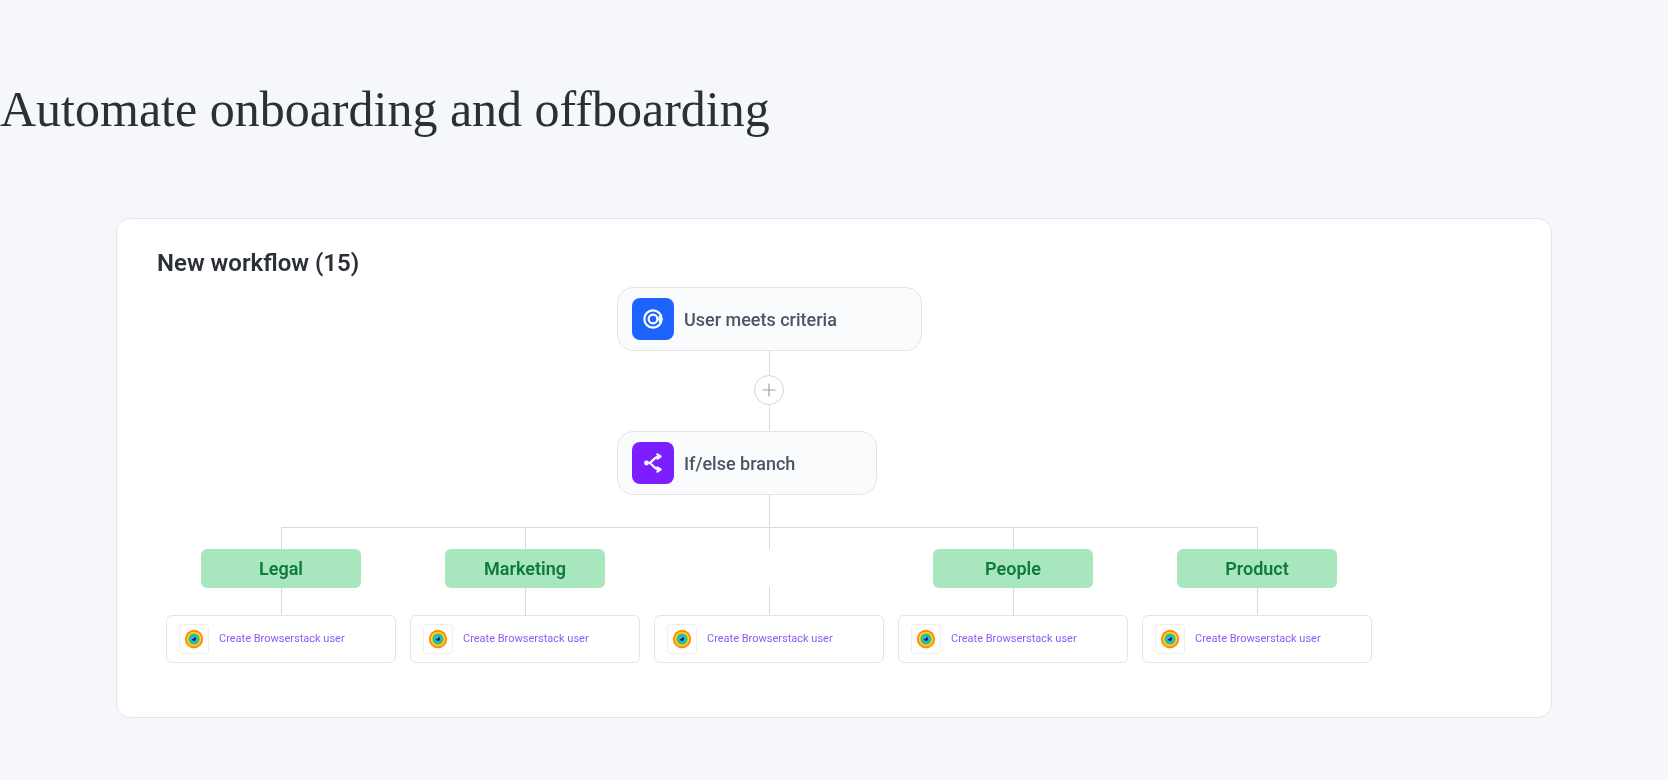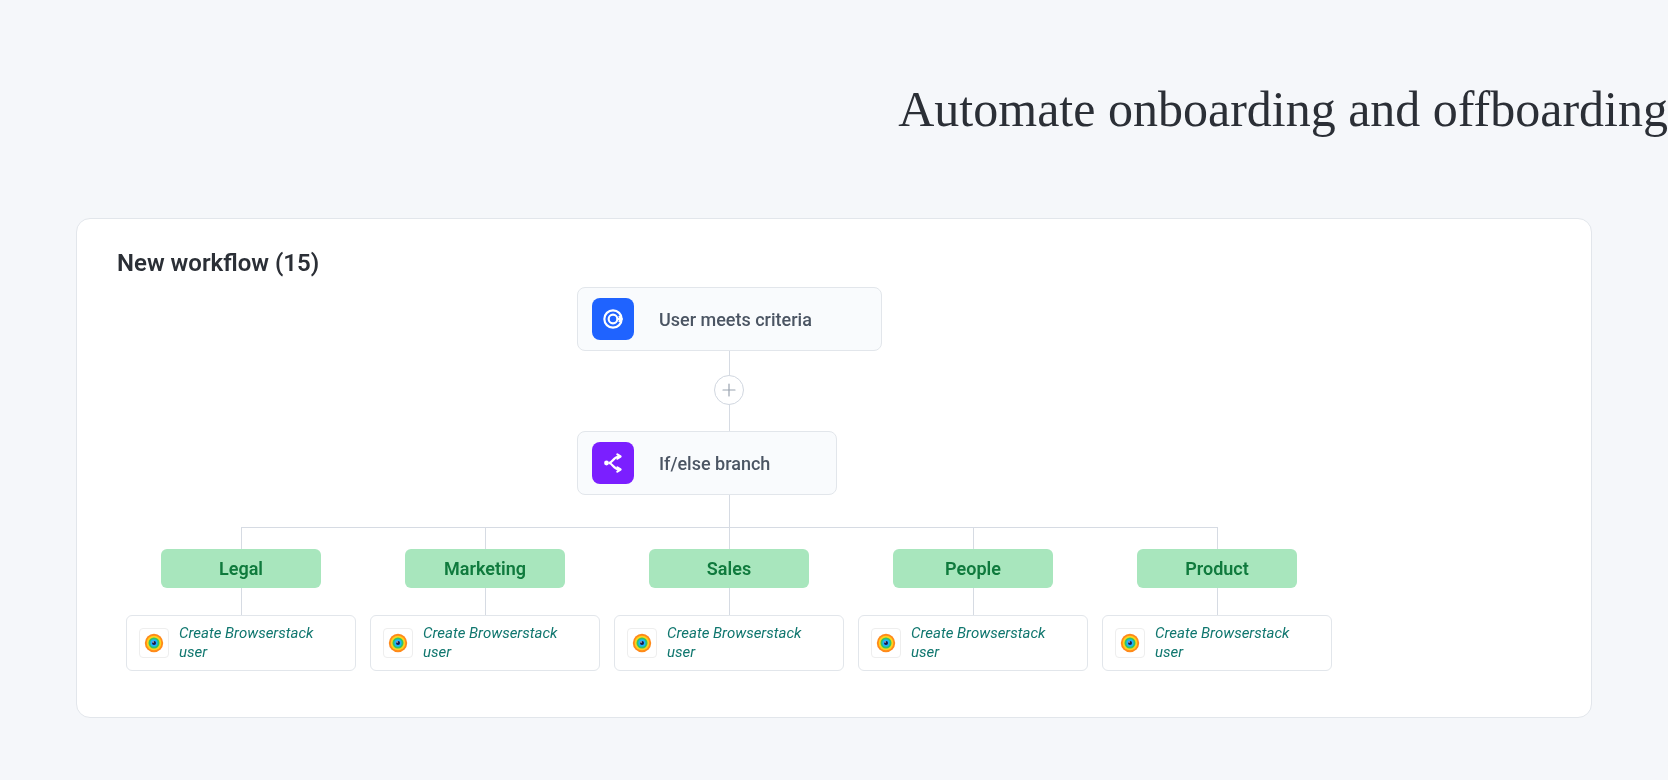--- a/index.html
+++ b/index.html
@@ -16,52 +16,52 @@
     height: 100%;
     background: #f5f7fa;
     border-radius: 20px;
     padding-top: 80px;
   }
   .page-title {
     font-family: Georgia, "Times New Roman", serif;
     font-size: 50px;
     font-weight: 500;
     color: #2b2f36;
-    text-align: right;
+    text-align: left;
     margin-bottom: 80px;
   }
   .workflow-card {
     background: #fff;
     border: 1px solid #e2e6eb;
     border-radius: 14px;
-    margin: 0 76px;
+    margin: 0 116px;
     padding: 30px 40px 60px 40px;
     position: relative;
     height: 500px;
   }
   .workflow-title {
     font-size: 24px;
     font-weight: 600;
     color: #2b2f36;
     margin-bottom: 10px;
   }
   .canvas {
     position: relative;
     width: 100%;
     height: 420px;
   }
   .node {
     position: absolute;
     background: #f9fbfd;
     border: 1px solid #e2e6eb;
-    border-radius: 8px;
+    border-radius: 16px;
     display: flex;
     align-items: center;
     padding: 10px 14px;
-    gap: 25px;
+    gap: 10px;
   }
   .node .icon-box {
     width: 42px;
     height: 42px;
     border-radius: 8px;
     display: flex;
     align-items: center;
     justify-content: center;
     flex-shrink: 0;
   }
@@ -112,24 +112,23 @@
     width: 30px;
     height: 30px;
     border: 1px solid #eee;
     border-radius: 4px;
     display: flex;
     align-items: center;
     justify-content: center;
     flex-shrink: 0;
   }
   .action-card .action-label {
-    font-size: 15px;
-    color: #0f766e;
+    font-size: 11px;
+    color: #8b5cf6;
     line-height: 1.25;
-    font-style: italic;
   }
   .connector {
     position: absolute;
     background: #d6dbe3;
   }
   .connector.v { width: 1px; }
   .connector.h { height: 1px; }
 </style>
 </head>
 <body>
@@ -188,21 +187,20 @@
             <path d="M8 12 C12 12 12 18 18 18" stroke="#fff" stroke-width="2" fill="none"></path>
             <path d="M16 4 L19 6 L16 8" stroke="#fff" stroke-width="2" fill="none" stroke-linecap="round" stroke-linejoin="round"></path>
             <path d="M16 16 L19 18 L16 20" stroke="#fff" stroke-width="2" fill="none" stroke-linecap="round" stroke-linejoin="round"></path>
           </svg>
         </div>
         <div class="label">If/else branch</div>
       </div>
 
       <div class="branch-pill" style="left:44px;  top:262px;">Legal</div>
       <div class="branch-pill" style="left:288px; top:262px;">Marketing</div>
-      <div class="branch-pill" style="left:532px; top:262px;">Sales</div>
       <div class="branch-pill" style="left:1020px;top:262px;">Product</div>
       <div class="branch-pill" style="left:776px; top:262px;">People</div>
 
       <div class="action-card" style="left:9px;   top:328px;">
         <div class="bs-icon">
           <svg width="22" height="22" viewBox="0 0 24 24">
             <circle cx="12" cy="12" r="10" fill="#ff8a1a"></circle>
             <circle cx="12" cy="12" r="8" fill="#ffd21a"></circle>
             <circle cx="12" cy="12" r="6" fill="#33c466"></circle>
             <circle cx="12" cy="12" r="4" fill="#1fb3ff"></circle>

